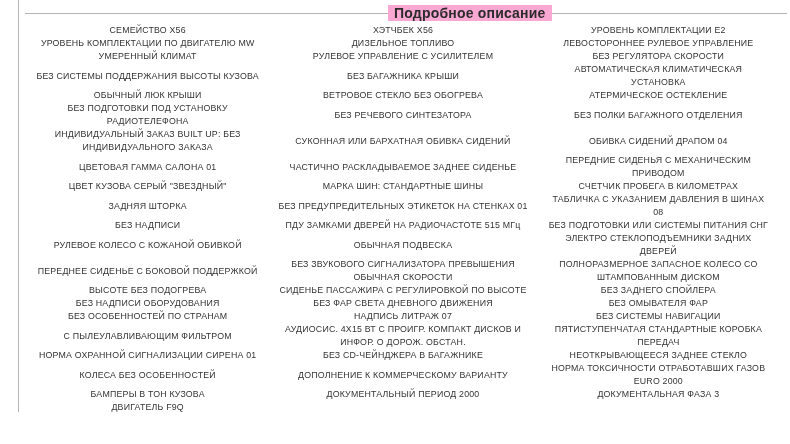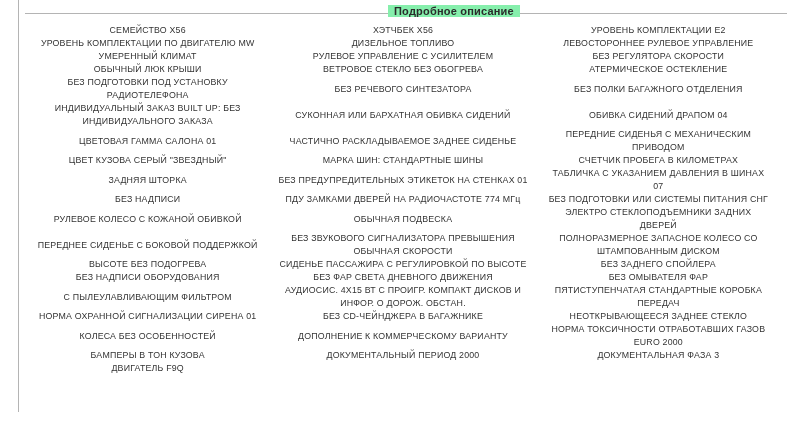--- a/index.html
+++ b/index.html
@@ -29,23 +29,23 @@
     top: 13px;
     left: 25px;
     right: 3px;
     border-top: 1px solid #b4b4b4;
     height: 0;
   }
   .section-title {
     position: absolute;
     top: 5px;
     left: 388px;
-    background: #86efac;
+    background: #f9a8d4;
     padding: 0 6px;
-    font-size: 11px;
+    font-size: 14px;
     font-weight: bold;
     letter-spacing: 0.2px;
     color: #2b2b2b;
     white-space: nowrap;
   }
   table.options {
     margin: 24px 0 0 20px;
     width: 766px;
     border-collapse: collapse;
     table-layout: fixed;
@@ -81,20 +81,26 @@
           <td>УРОВЕНЬ КОМПЛЕКТАЦИИ ПО ДВИГАТЕЛЮ MW</td>
           <td>ДИЗЕЛЬНОЕ ТОПЛИВО</td>
           <td>ЛЕВОСТОРОННЕЕ РУЛЕВОЕ УПРАВЛЕНИЕ</td>
         </tr>
         <tr>
           <td>УМЕРЕННЫЙ КЛИМАТ</td>
           <td>РУЛЕВОЕ УПРАВЛЕНИЕ С УСИЛИТЕЛЕМ</td>
           <td>БЕЗ РЕГУЛЯТОРА СКОРОСТИ</td>
         </tr>
         <tr>
+          <td>БЕЗ СИСТЕМЫ ПОДДЕРЖАНИЯ ВЫСОТЫ КУЗОВА</td>
+          <td>БЕЗ БАГАЖНИКА КРЫШИ</td>
+          <td>АВТОМАТИЧЕСКАЯ КЛИМАТИЧЕСКАЯ
+УСТАНОВКА</td>
+        </tr>
+        <tr>
           <td>ОБЫЧНЫЙ ЛЮК КРЫШИ</td>
           <td>ВЕТРОВОЕ СТЕКЛО БЕЗ ОБОГРЕВА</td>
           <td>АТЕРМИЧЕСКОЕ ОСТЕКЛЕНИЕ</td>
         </tr>
         <tr>
           <td>БЕЗ ПОДГОТОВКИ ПОД УСТАНОВКУ
 РАДИОТЕЛЕФОНА</td>
           <td>БЕЗ РЕЧЕВОГО СИНТЕЗАТОРА</td>
           <td>БЕЗ ПОЛКИ БАГАЖНОГО ОТДЕЛЕНИЯ</td>
         </tr>
@@ -112,25 +118,25 @@
         </tr>
         <tr>
           <td>ЦВЕТ КУЗОВА СЕРЫЙ "ЗВЕЗДНЫЙ"</td>
           <td>МАРКА ШИН: СТАНДАРТНЫЕ ШИНЫ</td>
           <td>СЧЕТЧИК ПРОБЕГА В КИЛОМЕТРАХ</td>
         </tr>
         <tr>
           <td>ЗАДНЯЯ ШТОРКА</td>
           <td>БЕЗ ПРЕДУПРЕДИТЕЛЬНЫХ ЭТИКЕТОК НА СТЕНКАХ 01</td>
           <td>ТАБЛИЧКА С УКАЗАНИЕМ ДАВЛЕНИЯ В ШИНАХ
-07</td>
+08</td>
         </tr>
         <tr>
           <td>БЕЗ НАДПИСИ</td>
-          <td>ПДУ ЗАМКАМИ ДВЕРЕЙ НА РАДИОЧАСТОТЕ 774 МГц</td>
+          <td>ПДУ ЗАМКАМИ ДВЕРЕЙ НА РАДИОЧАСТОТЕ 515 МГц</td>
           <td>БЕЗ ПОДГОТОВКИ ИЛИ СИСТЕМЫ ПИТАНИЯ СНГ</td>
         </tr>
         <tr>
           <td>РУЛЕВОЕ КОЛЕСО С КОЖАНОЙ ОБИВКОЙ</td>
           <td>ОБЫЧНАЯ ПОДВЕСКА</td>
           <td>ЭЛЕКТРО СТЕКЛОПОДЪЕМНИКИ ЗАДНИХ
 ДВЕРЕЙ</td>
         </tr>
         <tr>
           <td>ПЕРЕДНЕЕ СИДЕНЬЕ С БОКОВОЙ ПОДДЕРЖКОЙ</td>
@@ -141,20 +147,25 @@
         </tr>
         <tr>
           <td>ВЫСОТЕ БЕЗ ПОДОГРЕВА</td>
           <td>СИДЕНЬЕ ПАССАЖИРА С РЕГУЛИРОВКОЙ ПО ВЫСОТЕ</td>
           <td>БЕЗ ЗАДНЕГО СПОЙЛЕРА</td>
         </tr>
         <tr>
           <td>БЕЗ НАДПИСИ ОБОРУДОВАНИЯ</td>
           <td>БЕЗ ФАР СВЕТА ДНЕВНОГО ДВИЖЕНИЯ</td>
           <td>БЕЗ ОМЫВАТЕЛЯ ФАР</td>
+        </tr>
+        <tr>
+          <td>БЕЗ ОСОБЕННОСТЕЙ ПО СТРАНАМ</td>
+          <td>НАДПИСЬ ЛИТРАЖ 07</td>
+          <td>БЕЗ СИСТЕМЫ НАВИГАЦИИ</td>
         </tr>
         <tr>
           <td>С ПЫЛЕУЛАВЛИВАЮЩИМ ФИЛЬТРОМ</td>
           <td>АУДИОСИС. 4X15 ВТ С ПРОИГР. КОМПАКТ ДИСКОВ И
 ИНФОР. О ДОРОЖ. ОБСТАН.</td>
           <td>ПЯТИСТУПЕНЧАТАЯ СТАНДАРТНЫЕ КОРОБКА
 ПЕРЕДАЧ</td>
         </tr>
         <tr>
           <td>НОРМА ОХРАННОЙ СИГНАЛИЗАЦИИ СИРЕНА 01</td>

